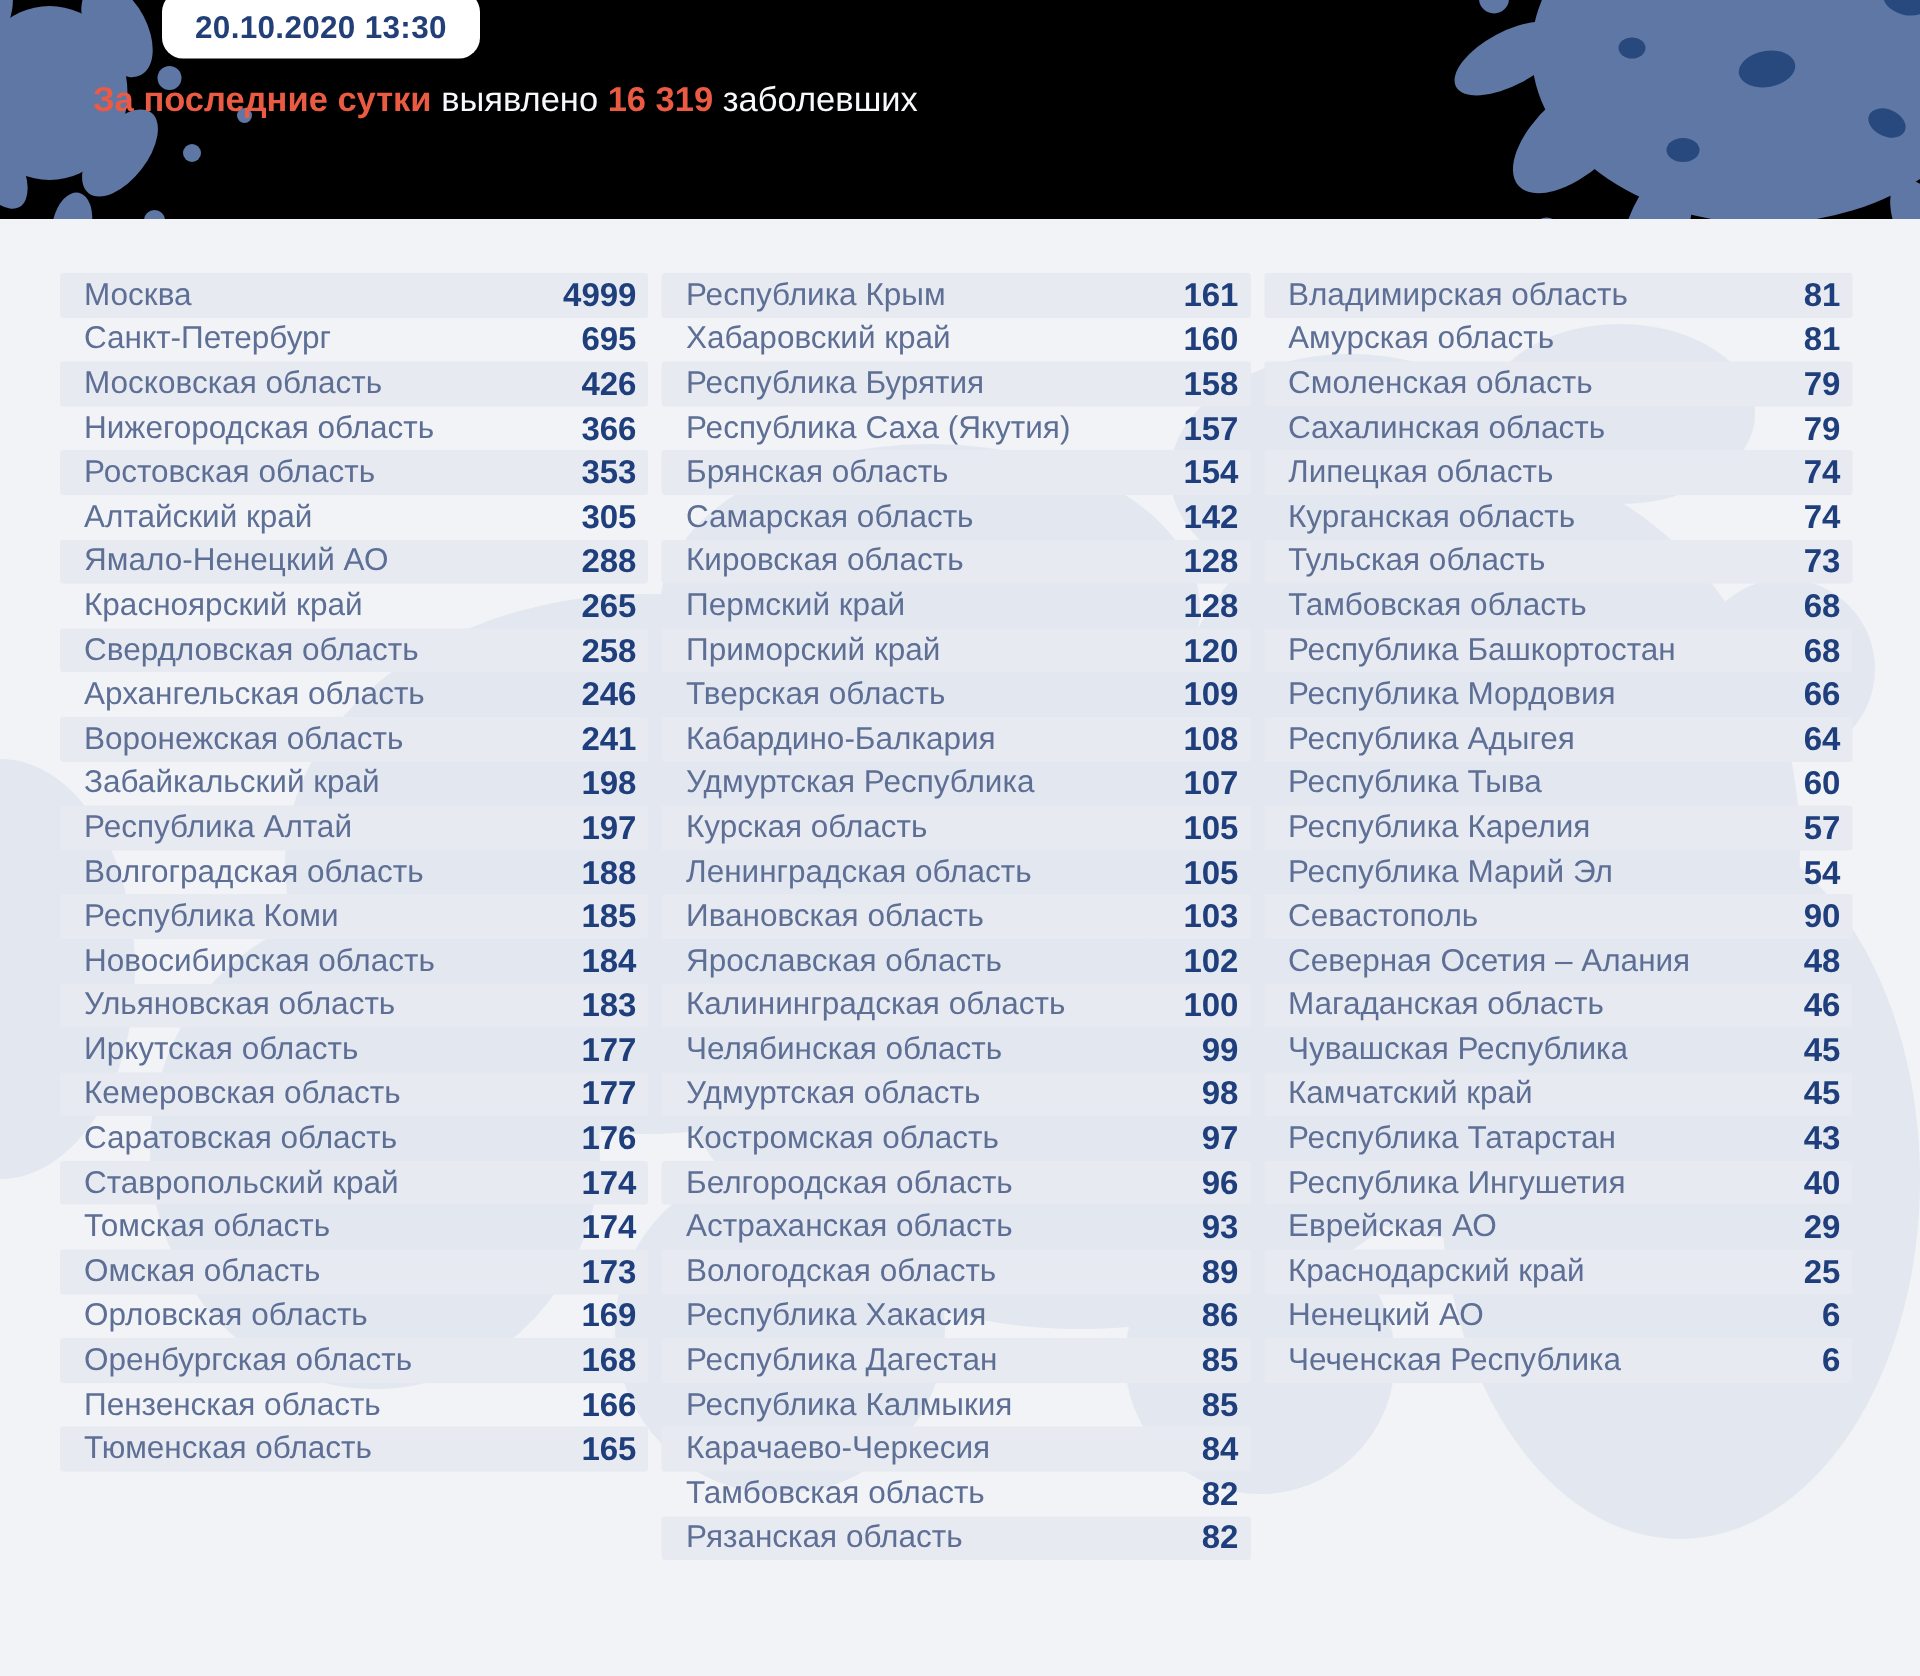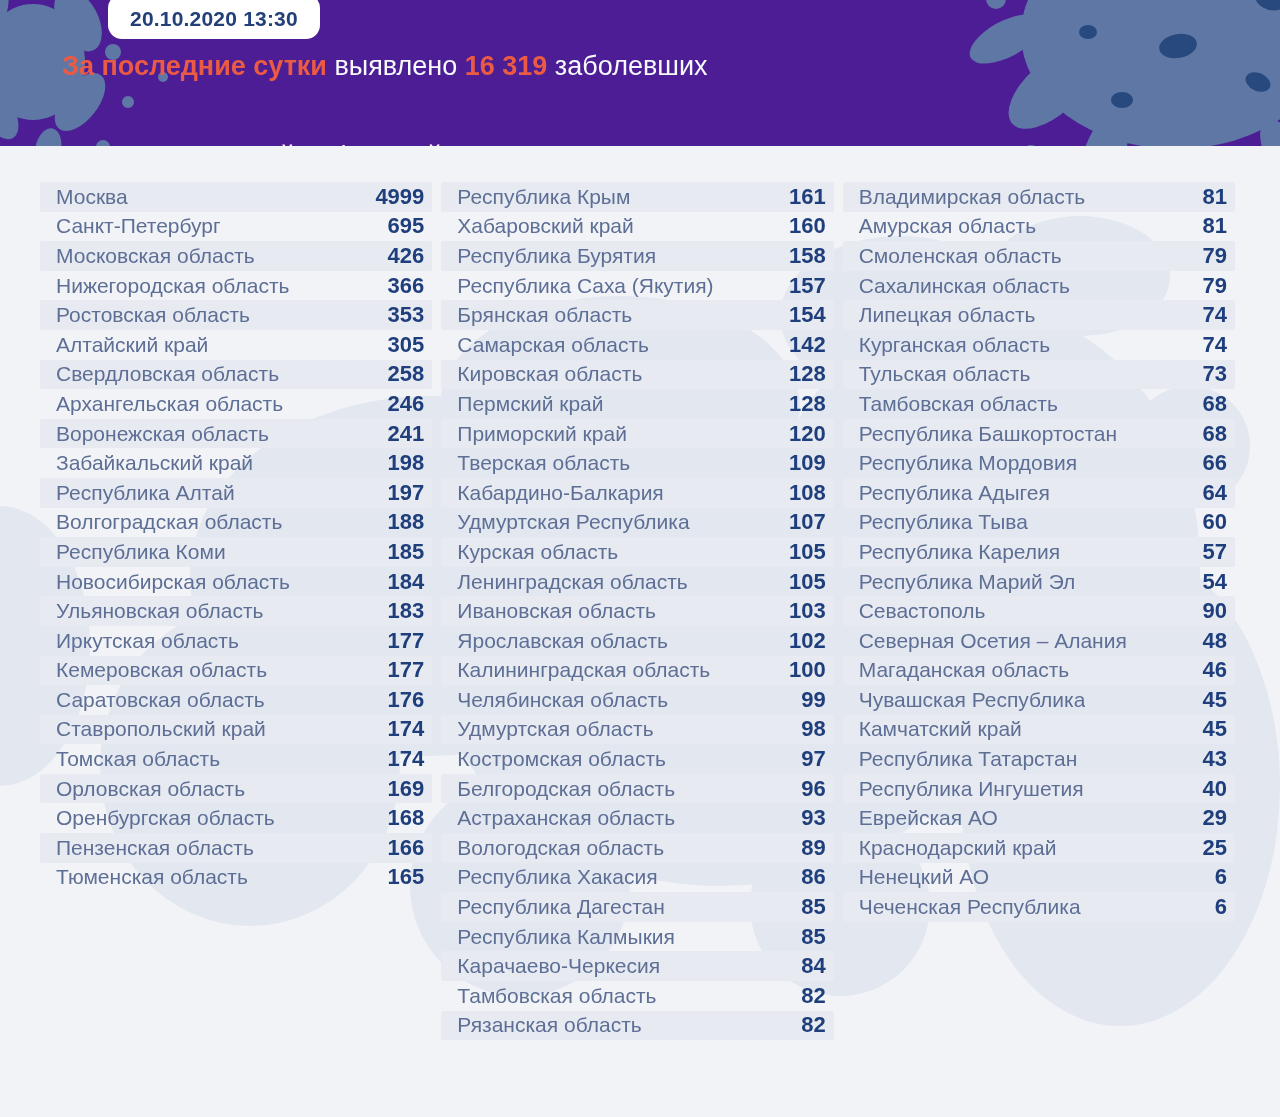--- a/index.html
+++ b/index.html
@@ -5,34 +5,34 @@
   html,body{margin:0;padding:0;}
   body{
     width:1280px;height:1117px;overflow:hidden;position:relative;
     background:#F2F3F7;
     font-family:"Liberation Sans","DejaVu Sans",sans-serif;
     -webkit-font-smoothing:antialiased;
   }
   
   .header{
     position:relative;width:100%;height:146px;
-    background:#4c1d95;overflow:hidden;
+    background:#000000;overflow:hidden;
   }
   .deco{position:absolute;pointer-events:none;}
   .badge{
     position:absolute;left:108px;top:-6px;
     background:#FFFFFF;color:#223F78;
     font-size:21px;font-weight:bold;
     padding:13px 22px 8px 22px;
     border-radius:14px;
     letter-spacing:.2px;
   }
   .title{
     position:absolute;left:62px;top:44px;
-    font-size:27px;line-height:45px;color:#F7F9FC;
+    font-size:23px;line-height:45px;color:#F7F9FC;
     white-space:pre-wrap;
   }
   .title .accent{color:#EB5A43;font-weight:bold;}
   
   .content{position:relative;width:100%;height:971px;}
   .map-layer{position:absolute;left:0;top:0;width:1280px;height:971px;}
   .table{
     position:relative;
     display:flex;gap:9px;
     padding:36px 45px 0 40px;
@@ -146,20 +146,28 @@
         </div>
         <div class="row">
           <span class="rname">Ростовская область</span>
           <span class="rval">353</span>
         </div>
         <div class="row">
           <span class="rname">Алтайский край</span>
           <span class="rval">305</span>
         </div>
         <div class="row">
+          <span class="rname">Ямало-Ненецкий АО</span>
+          <span class="rval">288</span>
+        </div>
+        <div class="row">
+          <span class="rname">Красноярский край</span>
+          <span class="rval">265</span>
+        </div>
+        <div class="row">
           <span class="rname">Свердловская область</span>
           <span class="rval">258</span>
         </div>
         <div class="row">
           <span class="rname">Архангельская область</span>
           <span class="rval">246</span>
         </div>
         <div class="row">
           <span class="rname">Воронежская область</span>
           <span class="rval">241</span>
@@ -202,20 +210,24 @@
         </div>
         <div class="row">
           <span class="rname">Ставропольский край</span>
           <span class="rval">174</span>
         </div>
         <div class="row">
           <span class="rname">Томская область</span>
           <span class="rval">174</span>
         </div>
         <div class="row">
+          <span class="rname">Омская область</span>
+          <span class="rval">173</span>
+        </div>
+        <div class="row">
           <span class="rname">Орловская область</span>
           <span class="rval">169</span>
         </div>
         <div class="row">
           <span class="rname">Оренбургская область</span>
           <span class="rval">168</span>
         </div>
         <div class="row">
           <span class="rname">Пензенская область</span>
           <span class="rval">166</span>

